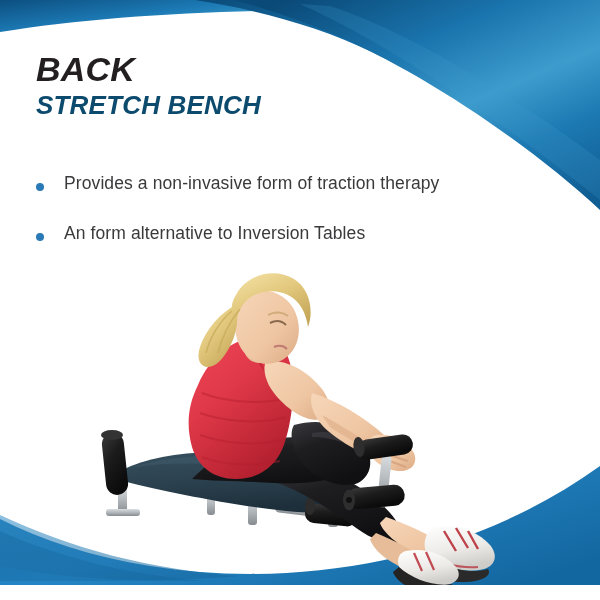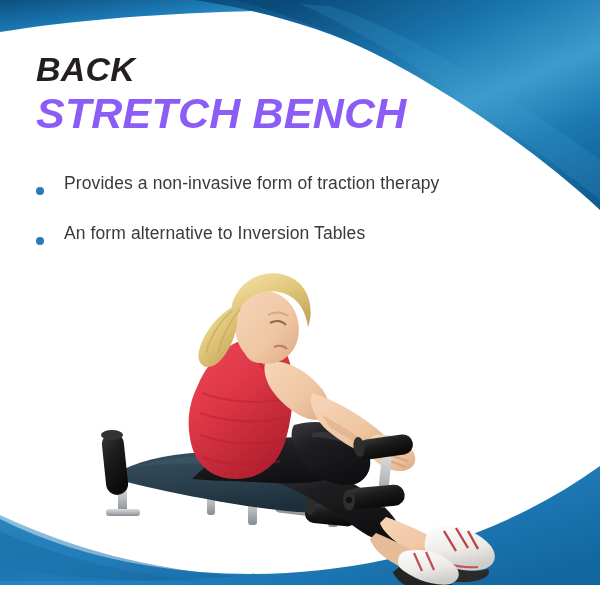--- a/index.html
+++ b/index.html
@@ -38,35 +38,35 @@
     font-weight: bold;
     font-size: 34px;
     letter-spacing: 0.2px;
     white-space: nowrap;
   }
   .heading-line.line1 {
     color: #231f20;
     margin-bottom: 6px;
   }
   .heading-line.line2 {
-    color: #8b5cf6;
-    font-size: 43px;
+    color: #0c4a6e;
+    font-size: 26px;
     font-style: italic;
   }
 
   
   .bullets {
     position: absolute;
     left: 36px;
     top: 172px;
     width: 520px;
   }
   .bullet-row {
     display: flex;
-    align-items: flex-end;
+    align-items: center;
     margin-bottom: 27px;
   }
   .bullet-dot {
     width: 8px;
     height: 8px;
     border-radius: 50%;
     background: #2a7ab8;
     margin-top: 8px;
     margin-right: 20px;
     flex: 0 0 auto;

